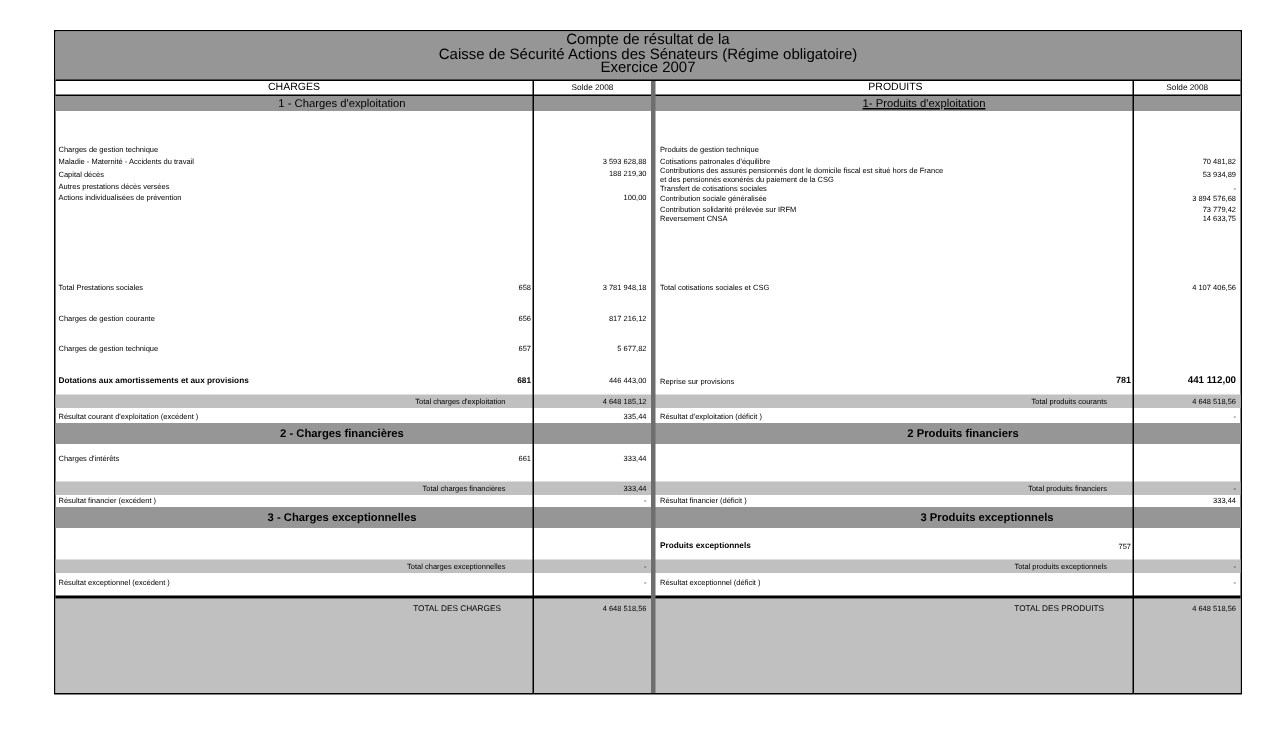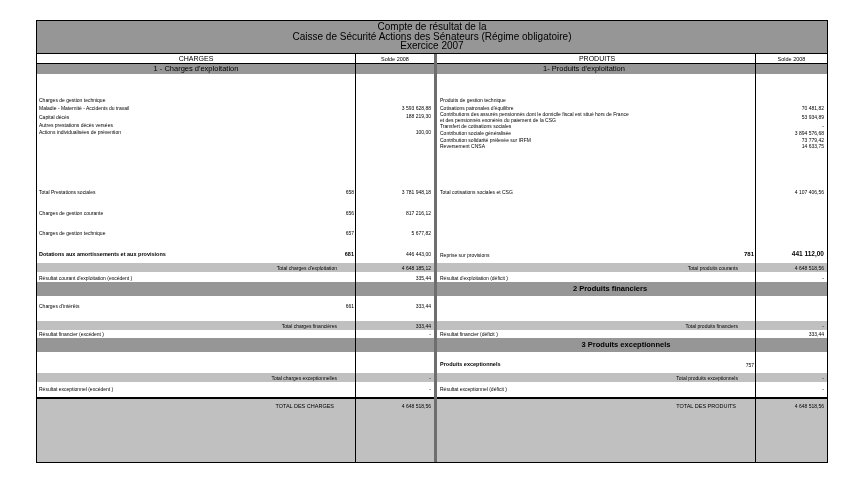--- a/index.html
+++ b/index.html
@@ -7,21 +7,21 @@
   #sheet{position:absolute;left:36px;top:20px;width:792px;height:443px;border:1px solid #000;box-sizing:border-box;background:#fff;}
   .abs{position:absolute;box-sizing:border-box;}
   .title{left:0;top:0;width:790px;height:33px;background:#969696;border-bottom:1px solid #000;text-align:center;font-size:10px;line-height:9.5px;padding-top:1px;}
   .band{background:#969696;}
   .lgray{background:#c0c0c0;}
   .txt{position:absolute;white-space:nowrap;font-size:5px;line-height:6px;}
   .r{text-align:right;}
   .c{text-align:center;}
   .b{font-weight:bold;}
   .hdr{font-size:7px;line-height:9px;}
-  .sec{font-size:7.5px;line-height:10px;}
+  .sec{font-size:7.5px;line-height:10px;margin-left:32px;}
   .vline{position:absolute;top:33px;bottom:0;width:1px;background:#000;}
   .sep{position:absolute;top:33px;bottom:0;width:3px;background:#6e6e6e;}
   .hline{position:absolute;height:1px;background:#000;}
 </style>
 </head>
 <body>
 
 <div id="sheet">
 
   <div class="abs title">
@@ -31,21 +31,21 @@
   </div>
 
   <div class="hline" style="left:0;width:790px;top:42px;"></div>
   <div class="txt c hdr" style="left:0;width:318px;top:33px;">CHARGES</div>
   <div class="txt c" style="left:319px;width:78px;top:35px;font-size:5.5px;">Solde 2008</div>
   <div class="txt c hdr" style="left:401px;width:318px;top:33px;">PRODUITS</div>
   <div class="txt c" style="left:719px;width:71px;top:35px;font-size:5.5px;">Solde 2008</div>
 
   <div class="abs band" style="left:0;top:43px;width:790px;height:10px;"></div>
   <div class="txt c sec" style="left:0;width:318px;top:43px;">1 - Charges d'exploitation</div>
-  <div class="txt c sec" style="left:401px;width:292px;top:43px;">1- Produits d'exploitation</div>
+  <div class="txt c sec" style="left:401px;width:292px;top:43px;text-decoration:underline;">1- Produits d'exploitation</div>
 
   <div class="txt" style="left:2px;top:76px;">Charges de gestion technique</div>
   <div class="txt" style="left:2px;top:84px;">Maladie - Maternité - Accidents du travail</div>
   <div class="txt r" style="left:319px;width:75px;top:84px;">3 593 628,88</div>
   <div class="txt" style="left:2px;top:93px;">Capital décès</div>
   <div class="txt r" style="left:319px;width:75px;top:92px;">188 219,30</div>
   <div class="txt" style="left:2px;top:101px;">Autres prestations décès versées</div>
   <div class="txt" style="left:2px;top:108px;">Actions individualisées de prévention</div>
   <div class="txt r" style="left:319px;width:75px;top:108px;">100,00</div>
 
@@ -92,38 +92,40 @@
   <div class="txt r" style="left:319px;width:75px;top:244px;">4 648 185,12</div>
   <div class="txt r" style="left:401px;width:300px;top:244px;">Total produits courants</div>
   <div class="txt r" style="left:719px;width:68px;top:244px;">4 648 518,56</div>
 
   <div class="txt" style="left:2px;top:254px;">Résultat courant d'exploitation (excédent )</div>
   <div class="txt r" style="left:319px;width:75px;top:254px;">335,44</div>
   <div class="txt" style="left:403px;top:254px;">Résultat d'exploitation (déficit )</div>
   <div class="txt r" style="left:719px;width:68px;top:254px;">-</div>
 
   <div class="abs band" style="left:0;top:261px;width:790px;height:14px;"></div>
+  <div class="txt c sec b" style="left:0;width:318px;top:263px;">2 - Charges financières</div>
   <div class="txt c sec b" style="left:401px;width:344px;top:263px;">2 Produits financiers</div>
 
   <div class="txt" style="left:2px;top:282px;">Charges d'intérêts</div>
   <div class="txt r" style="left:280px;width:37px;top:282px;">661</div>
   <div class="txt r" style="left:319px;width:75px;top:282px;">333,44</div>
 
   <div class="abs lgray" style="left:0;top:300px;width:790px;height:9px;"></div>
   <div class="txt r" style="left:0;width:300px;top:302px;">Total charges financières</div>
   <div class="txt r" style="left:319px;width:75px;top:302px;">333,44</div>
   <div class="txt r" style="left:401px;width:300px;top:302px;">Total produits financiers</div>
   <div class="txt r" style="left:719px;width:68px;top:302px;">-</div>
 
   <div class="txt" style="left:2px;top:310px;">Résultat financier (excédent )</div>
   <div class="txt r" style="left:319px;width:75px;top:310px;">-</div>
   <div class="txt" style="left:403px;top:310px;">Résultat financier (déficit )</div>
   <div class="txt r" style="left:719px;width:68px;top:310px;">333,44</div>
 
   <div class="abs band" style="left:0;top:317px;width:790px;height:14px;"></div>
+  <div class="txt c sec b" style="left:0;width:318px;top:319px;">3 - Charges exceptionnelles</div>
   <div class="txt c sec b" style="left:401px;width:376px;top:319px;">3 Produits exceptionnels</div>
 
   <div class="txt b" style="left:403px;top:340px;font-size:5.5px;">Produits exceptionnels</div>
   <div class="txt r" style="left:680px;width:37px;top:341px;">757</div>
 
   <div class="abs lgray" style="left:0;top:352px;width:790px;height:9px;"></div>
   <div class="txt r" style="left:0;width:300px;top:354px;">Total charges exceptionnelles</div>
   <div class="txt r" style="left:319px;width:75px;top:354px;">-</div>
   <div class="txt r" style="left:401px;width:300px;top:354px;">Total produits exceptionnels</div>
   <div class="txt r" style="left:719px;width:68px;top:354px;">-</div>

